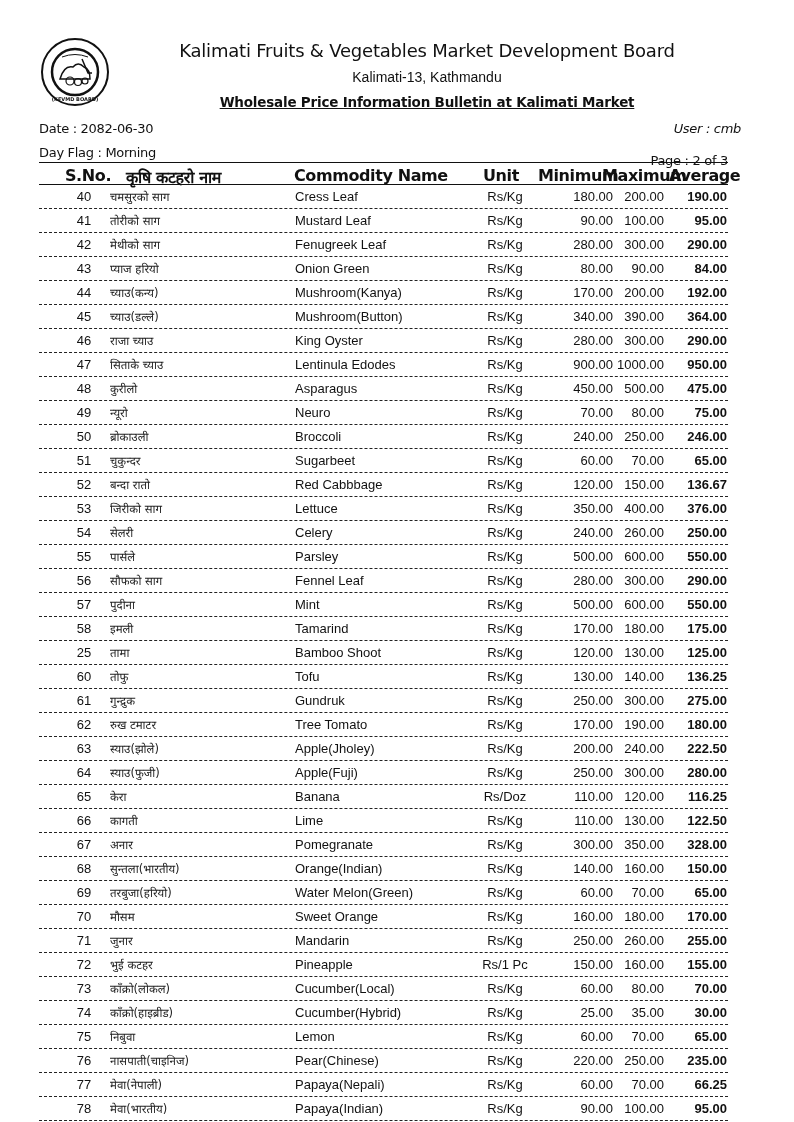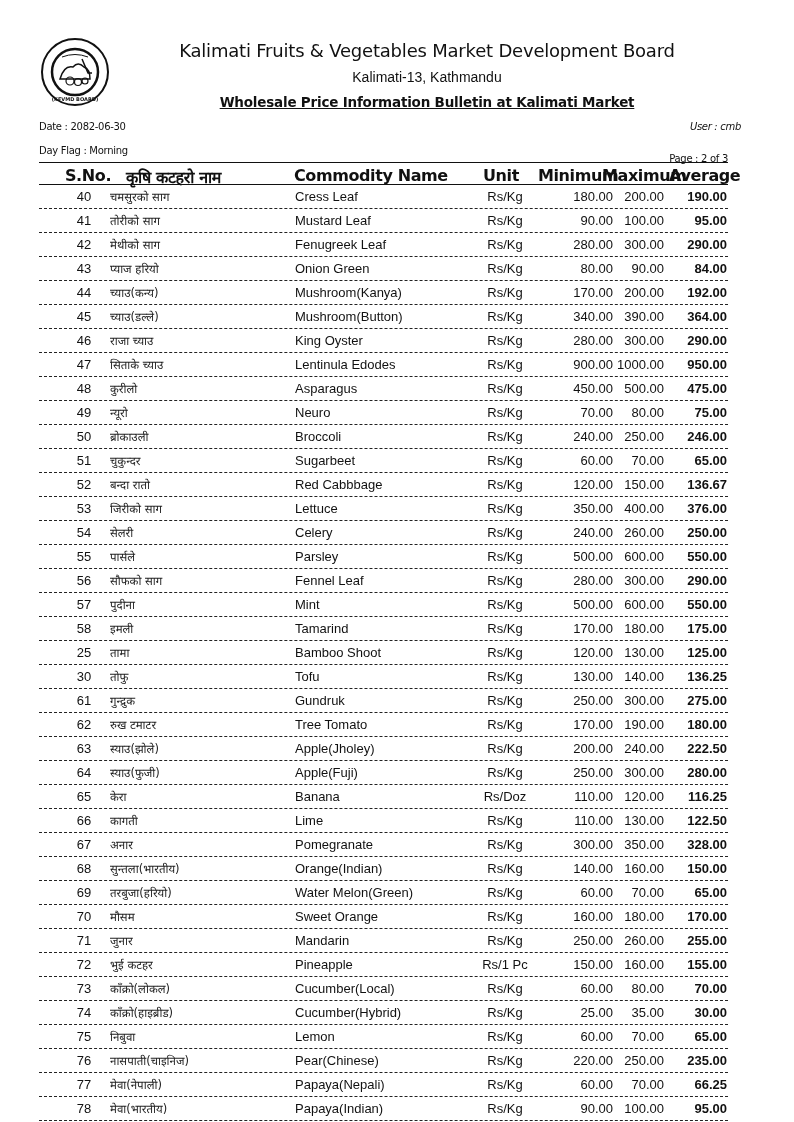--- a/index.html
+++ b/index.html
@@ -1,21 +1,21 @@
 <!DOCTYPE html>
 <html><head>
   <meta charset="utf-8">
   <style>
     html, body { margin: 0; padding: 0; background: #ffffff; }
     body { width: 794px; height: 1122px; position: relative; overflow: hidden; color: #111; font-family: "Liberation Sans", sans-serif; }
     .logo { position: absolute; left: 40px; top: 37px; width: 70px; height: 70px; }
     .title { position: absolute; left: 0; width: 854px; text-align: center; top: 40px; font-family: "DejaVu Sans", sans-serif; font-size: 18px; letter-spacing: -0.2px; color: #111; }
     .subtitle { position: absolute; left: 0; width: 854px; text-align: center; top: 69px; font-size: 14px; color: #111; }
     .bulletin { position: absolute; left: 0; width: 854px; text-align: center; top: 94px; font-family: "DejaVu Sans", sans-serif; font-size: 13.5px; font-weight: bold; text-decoration: underline; color: #111; letter-spacing: -0.2px; }
-    .meta { position: absolute; font-family: "DejaVu Sans", sans-serif; font-size: 10px; color: #111; letter-spacing: -0.3px; }
+    .meta { position: absolute; font-family: "DejaVu Sans", sans-serif; font-size: 13px; color: #111; letter-spacing: -0.3px; }
     .meta.date { left: 39px; top: 121px; }
     .meta.user { right: 53px; top: 121px; font-style: italic; }
     .meta.dayflag { left: 39px; top: 145px; }
     .meta.page { right: 66px; top: 145px; margin-top: 8px; }
     .rule { position: absolute; left: 39px; width: 689px; height: 0; border-top: 1.5px solid #111; }
     .rule.top { top: 162px; }
     .rule.mid { top: 184px; }
     .header { position: absolute; left: 39px; top: 163px; width: 689px; height: 21px; font-family: "DejaVu Sans", sans-serif; font-weight: bold; font-size: 16px; letter-spacing: -0.4px; }
     .header span { position: absolute; top: 3px; }
     .h-sno { left: 26px; }
@@ -249,21 +249,21 @@
     <div class="row">
       <span class="c-sno">25</span>
       <span class="c-nep">तामा</span>
       <span class="c-com">Bamboo Shoot</span>
       <span class="c-unit">Rs/Kg</span>
       <span class="c-min">120.00</span>
       <span class="c-max">130.00</span>
       <span class="c-avg">125.00</span>
     </div>
     <div class="row">
-      <span class="c-sno">30</span>
+      <span class="c-sno">60</span>
       <span class="c-nep">तोफु</span>
       <span class="c-com">Tofu</span>
       <span class="c-unit">Rs/Kg</span>
       <span class="c-min">130.00</span>
       <span class="c-max">140.00</span>
       <span class="c-avg">136.25</span>
     </div>
     <div class="row">
       <span class="c-sno">61</span>
       <span class="c-nep">गुन्द्रुक</span>

